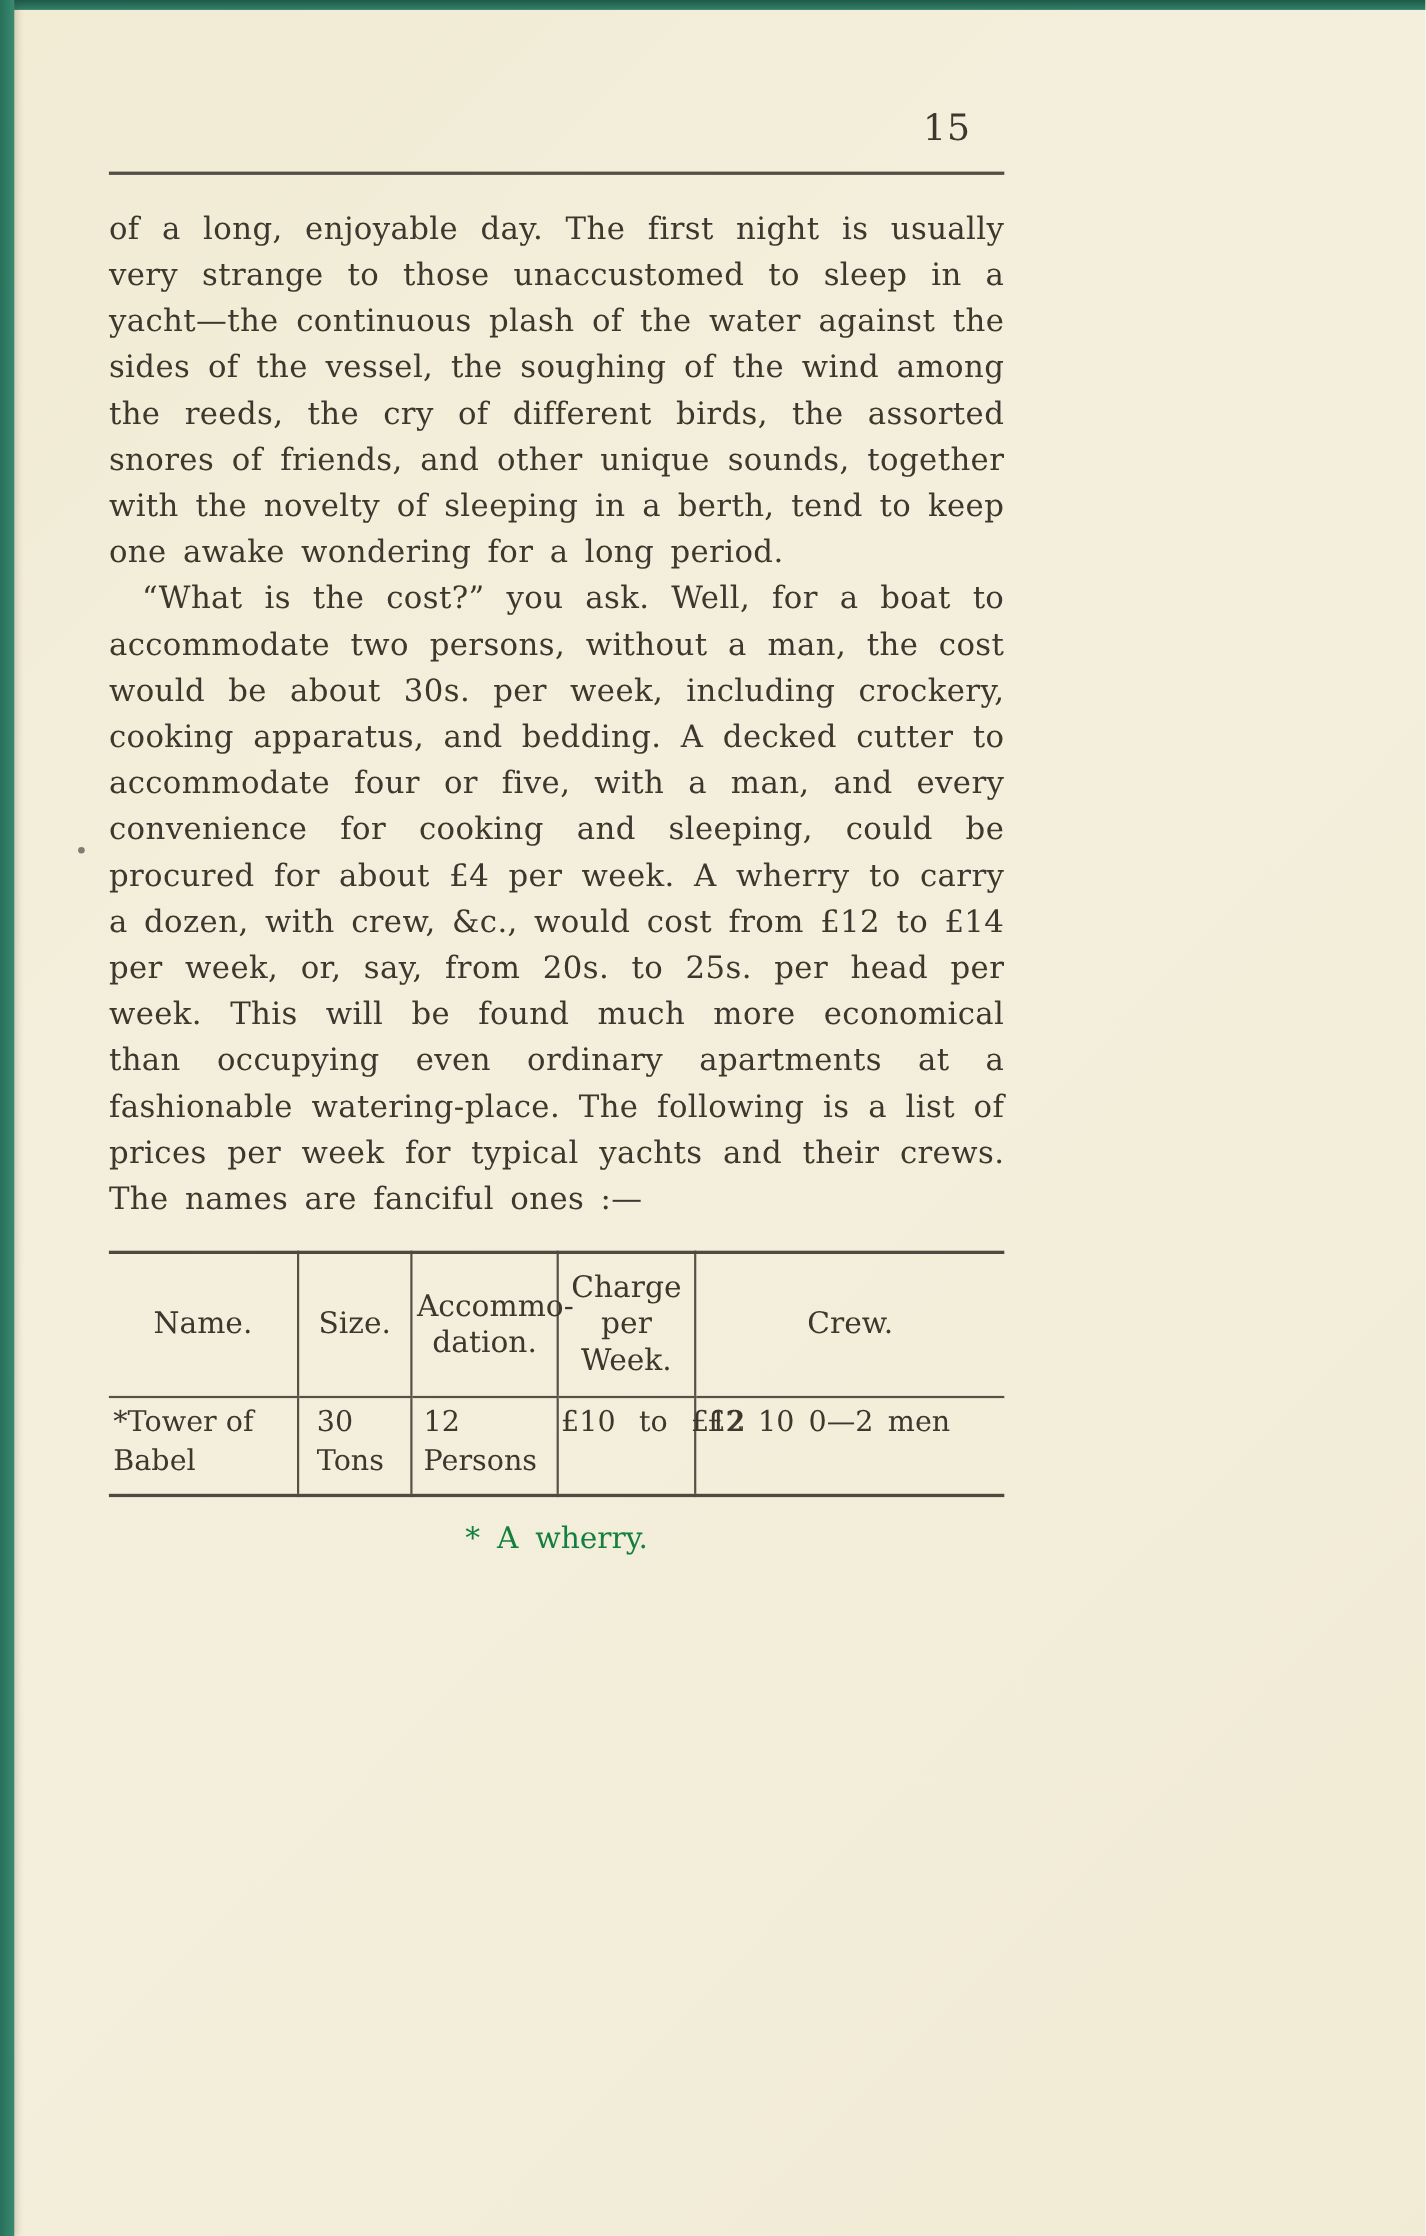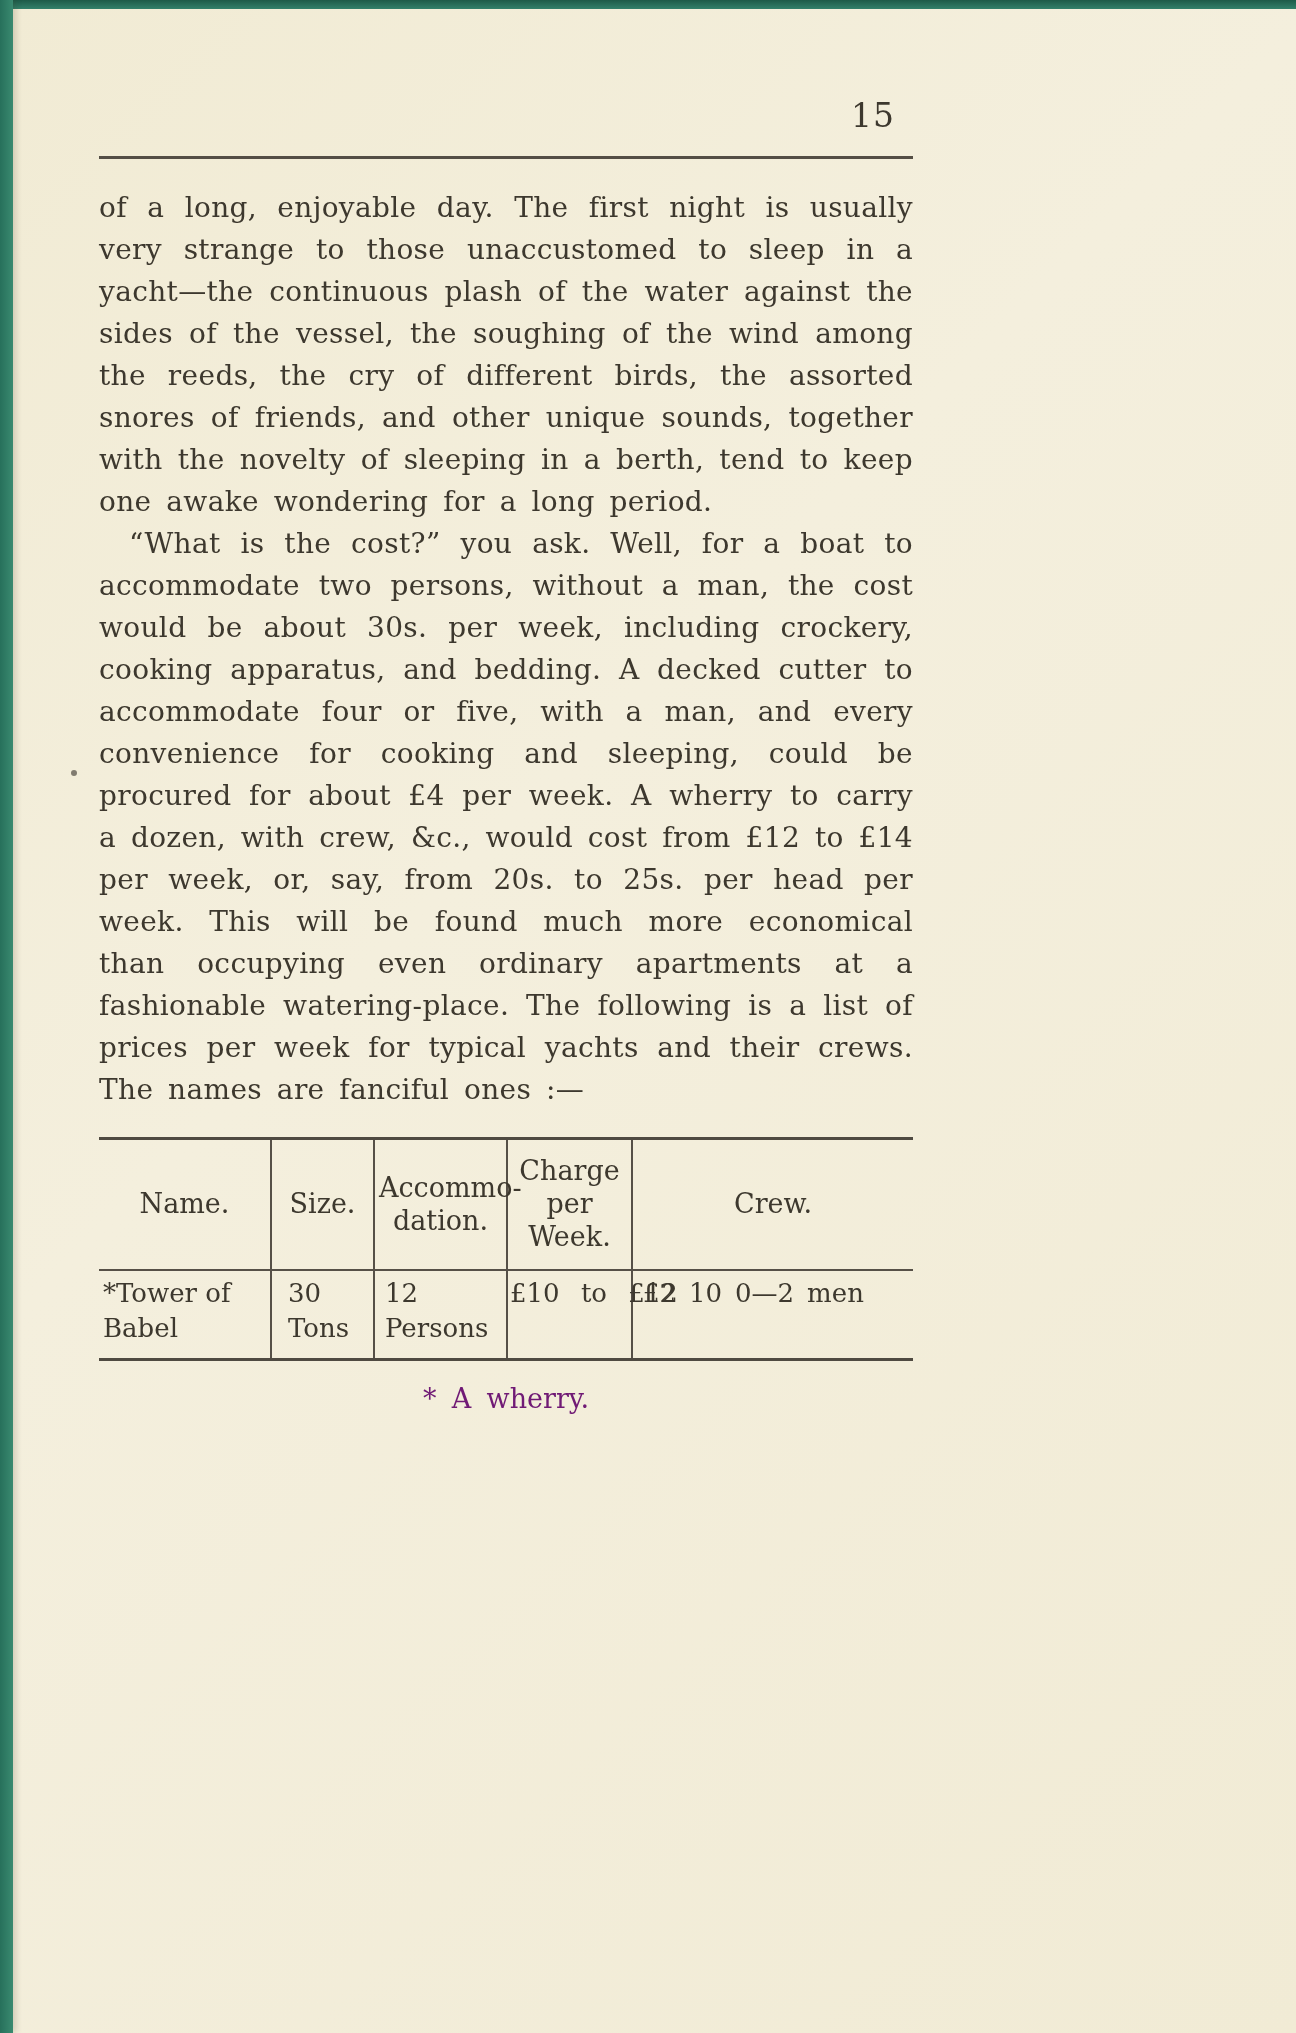--- a/index.html
+++ b/index.html
@@ -35,21 +35,21 @@
     text-align: center;
   }
   .running-head {
     font-size: 27px;
     letter-spacing: 4px;
     word-spacing: 10px;
     color: #443f35;
   }
   .page-number {
     position: absolute;
-    right: 18px;
+    right: 30px;
     top: -6px;
     font-size: 33px;
     letter-spacing: 1px;
     color: #3d382e;
   }
   .header-rule {
     border: none;
     border-top: 3px solid #544e45;
     margin: 10px 0 0 0;
   }
@@ -105,21 +105,21 @@
   .c-name  { padding-left: 4px; }
   .c-size  { padding-left: 16px; word-spacing: 0.55em; }
   .c-acc   { padding-left: 10px; word-spacing: 0.5em; }
   .c-charge{ text-align: center; word-spacing: 0.5em; white-space: nowrap; padding-left: 2px; padding-right: 2px; }
   .c-crew  { padding-left: 10px; word-spacing: 0.18em; white-space: nowrap; }
   .footnote {
     margin-top: 22px;
     text-align: center;
     font-size: 27px;
     word-spacing: 0.25em;
-    color: #701a75;
+    color: #15803d;
   }
 </style>
 </head>
 <body>
 
 <div class="binding-top"></div>
 <div class="binding-left"></div>
 <div class="margin-dot"></div>
 
 <div class="content">

